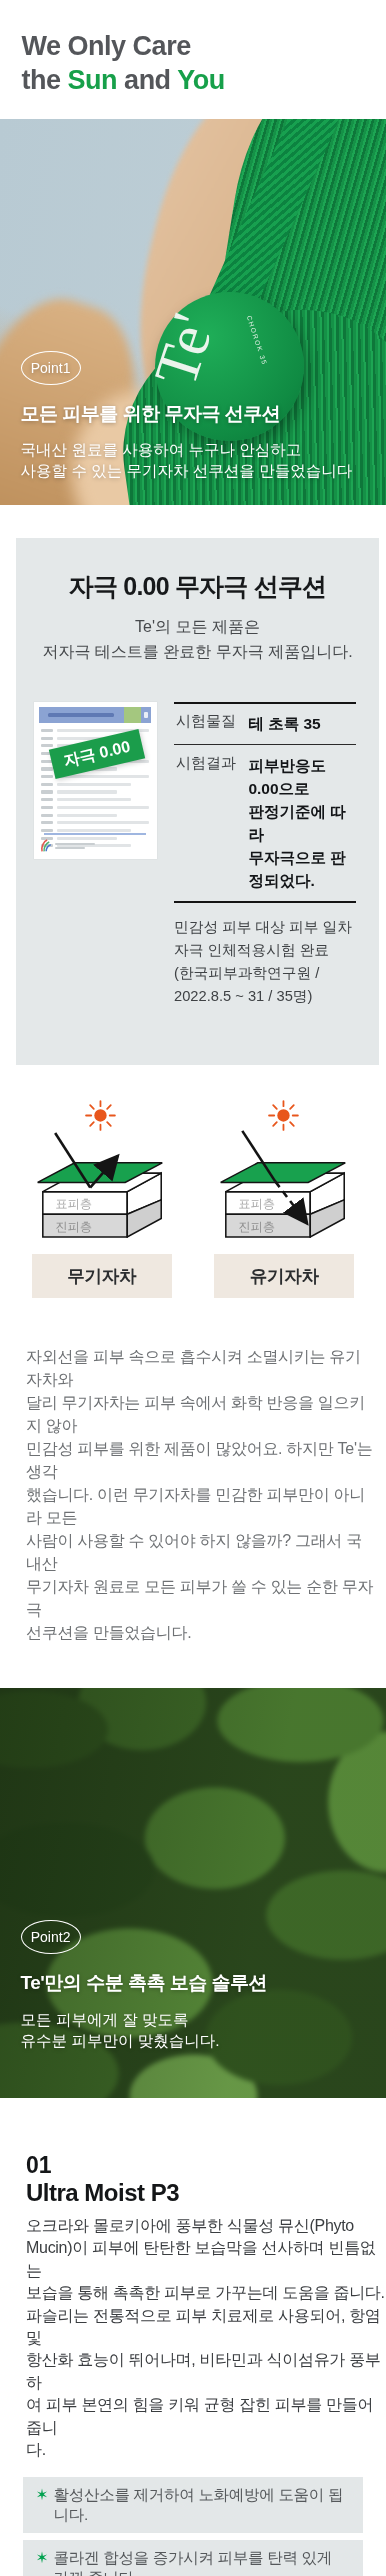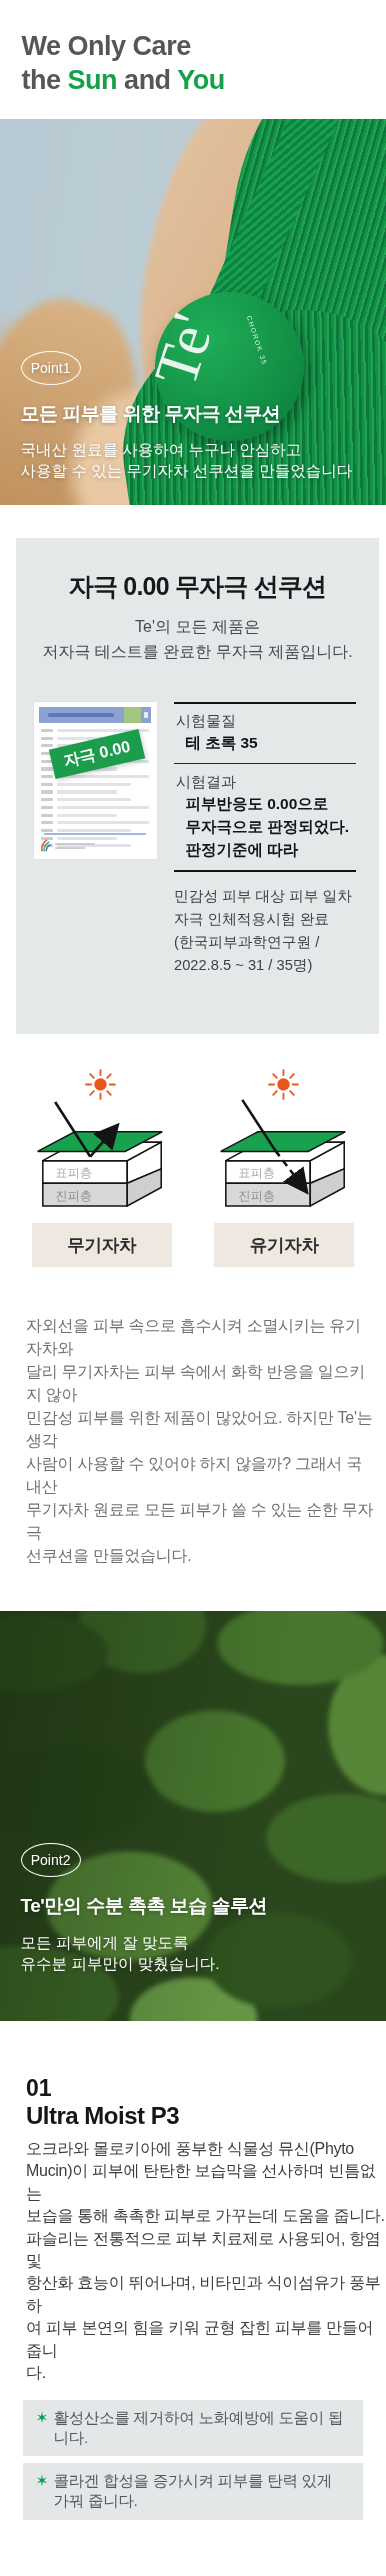--- a/index.html
+++ b/index.html
@@ -72,21 +72,21 @@
   .crow:nth-child(3n) .ctxt{flex:.65;}
   .cert-stamp{position:absolute;top:37px;left:17.5px;width:92px;height:30px;background:#1b9d4b;
     color:#fff;font-size:16px;font-weight:bold;display:flex;align-items:center;justify-content:center;
     transform:rotate(-13deg);box-shadow:1px 2.1px 5.2px rgba(0,0,0,.18);}
   .cert-bline{position:absolute;bottom:24px;left:10.3px;right:10.3px;height:1.5px;background:#9fb6e0;}
   .cert-logo{position:absolute;bottom:6.2px;left:6.2px;display:flex;align-items:center;gap:3.6px;}
   .cert-logo .bars div{height:2.6px;background:#c9ced1;border-radius:1px;margin:1.5px 0;}
   .tbl{flex:1;margin-left:17.5px;}
   .tbl-rule{border-top:2.1px solid #141414;}
   .tbl-rule.thin{border-top:1px solid #2a2a2a;}
-  .trow{display:flex;padding:8.2px 0 9.3px 2.1px;flex-direction:column;}
+  .trow{display:flex;padding:8.2px 0 9.3px 2.1px;}
   .tlab{width:63px;font-size:15px;color:#3f4245;flex:none;}
   .tval{font-size:15.5px;font-weight:bold;color:#131518;line-height:23px;margin-left:9.3px;}
   .tnote{margin-top:13.4px;font-size:14.7px;line-height:23px;color:#3f4245;}
   
   .diagrams{display:flex;justify-content:center;gap:17.5px;margin-top:34px;}
   .diag{width:165px;}
   .diag-label{width:140px;height:44px;margin:13.4px auto 0 auto;background:#efe8e0;display:flex;
     align-items:center;justify-content:center;font-size:17.5px;font-weight:bold;color:#2b2d2f;letter-spacing:-0.3px;}
   
   .explain{margin:47px 12px 0 26px;font-size:16px;line-height:23px;color:#6e7174;letter-spacing:-0.3px;}
@@ -228,22 +228,22 @@
         <div class="tbl-rule"></div>
         <div class="trow">
           <div class="tlab">시험물질</div>
           <div class="tval">테 초록 35</div>
         </div>
         <div class="tbl-rule thin"></div>
         <div class="trow">
           <div class="tlab">시험결과</div>
           <div class="tval">
             <div>피부반응도 0.00으로</div>
+            <div>판정기준에 따라</div>
             <div>무자극으로 판정되었다.</div>
-            <div>판정기준에 따라</div>
           </div>
         </div>
         <div class="tbl-rule"></div>
         <div class="tnote">
           <div>민감성 피부 대상 피부 일차 자극 인체적용시험 완료</div>
           <div>(한국피부과학연구원 / 2022.8.5 ~ 31 / 35명)</div>
         </div>
       </div>
     </div>
   </div>
@@ -310,20 +310,21 @@
         <line x1="142" y1="160" x2="204" y2="242" stroke="#141414" stroke-width="5" stroke-dasharray="14 10" marker-end="url(#ah2)"></line>
       </svg>
       <div class="diag-label">유기자차</div>
     </div>
   </div>
 
   <div class="explain">
     <div>자외선을 피부 속으로 흡수시켜 소멸시키는 유기자차와</div>
     <div>달리 무기자차는 피부 속에서 화학 반응을 일으키지 않아</div>
     <div>민감성 피부를 위한 제품이 많았어요. 하지만 Te'는 생각</div>
+    <div>했습니다. 이런 무기자차를 민감한 피부만이 아니라 모든</div>
     <div>사람이 사용할 수 있어야 하지 않을까? 그래서 국내산</div>
     <div>무기자차 원료로 모든 피부가 쓸 수 있는 순한 무자극</div>
     <div>선쿠션을 만들었습니다.</div>
   </div>
 
   <div class="photo photo2">
     <div class="leaves"></div>
     <div class="shade"></div>
     <div class="photo-overlay">
       <div class="pt-badge">Point2</div>

